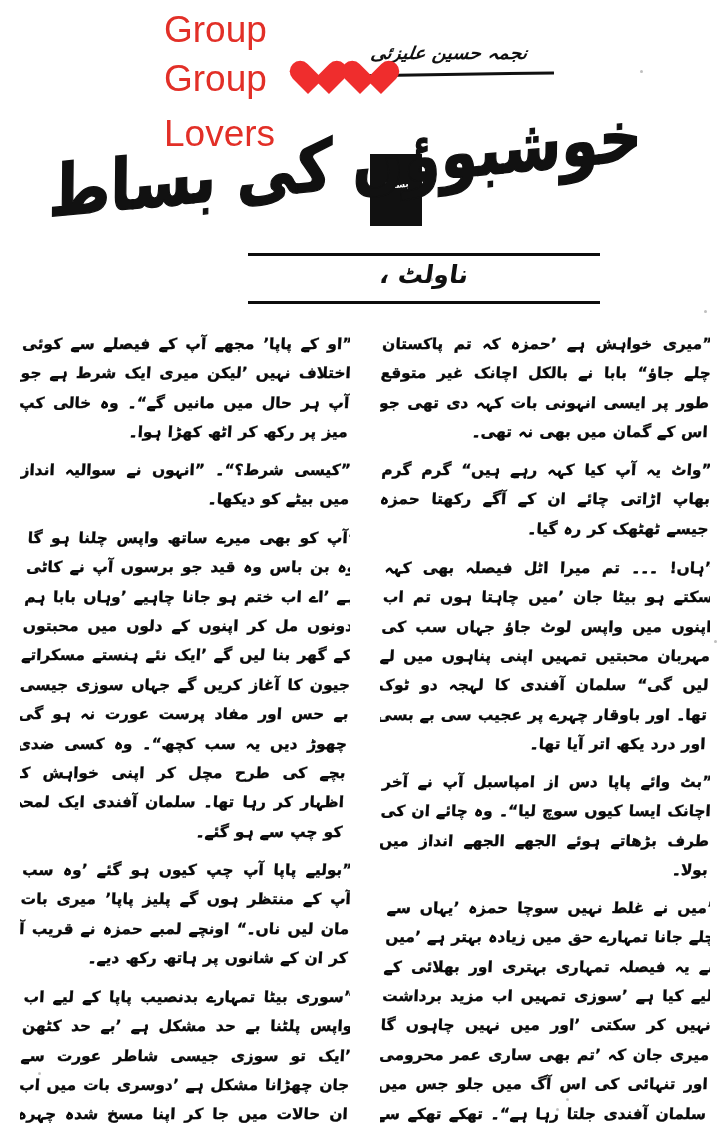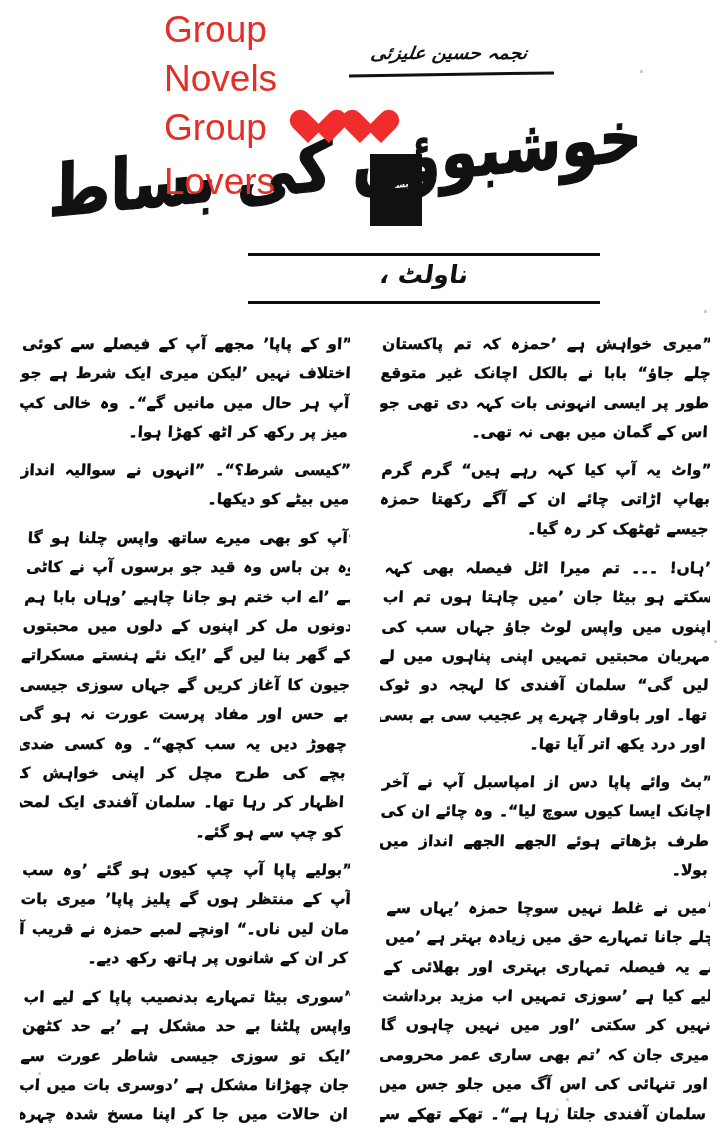--- a/index.html
+++ b/index.html
@@ -236,21 +236,20 @@
     <div class="byline-rule"></div>
 
     <div class="title-wrap">
       <div class="title-block"></div>
       <div class="title-block-txt">بساط</div>
       <div class="title-art">خوشبوؤں کی بساط</div>
     </div>
 
     <div class="watermark">
       <div class="wm-line">Group</div>
-      <div class="wm-line">Novels</div>
       <div class="wm-line">
         <span>Group</span>
         <span class="wm-hearts">
           <span class="heart"></span>
           <span class="heart"></span>
         </span>
       </div>
       <div class="wm-line">Lovers</div>
     </div>
 

